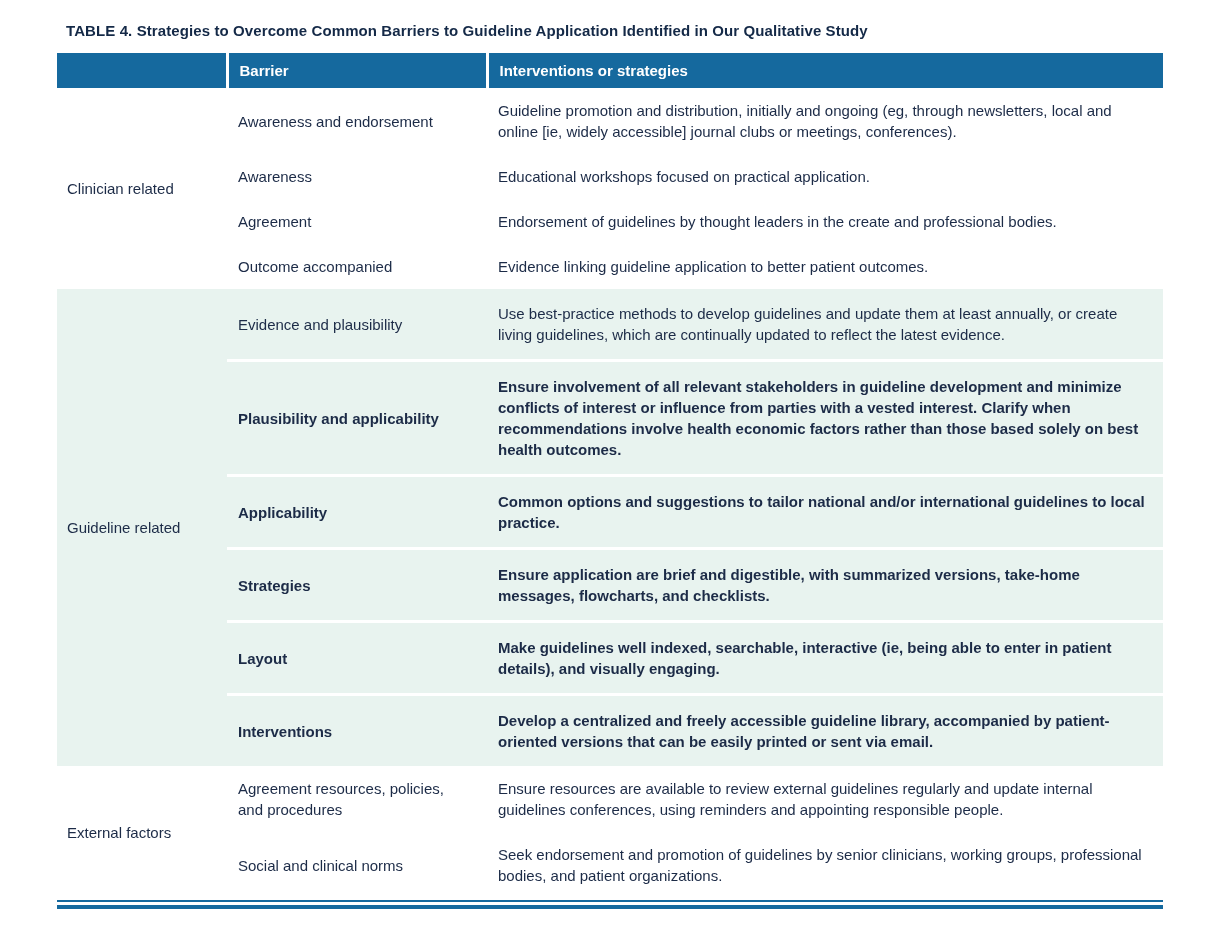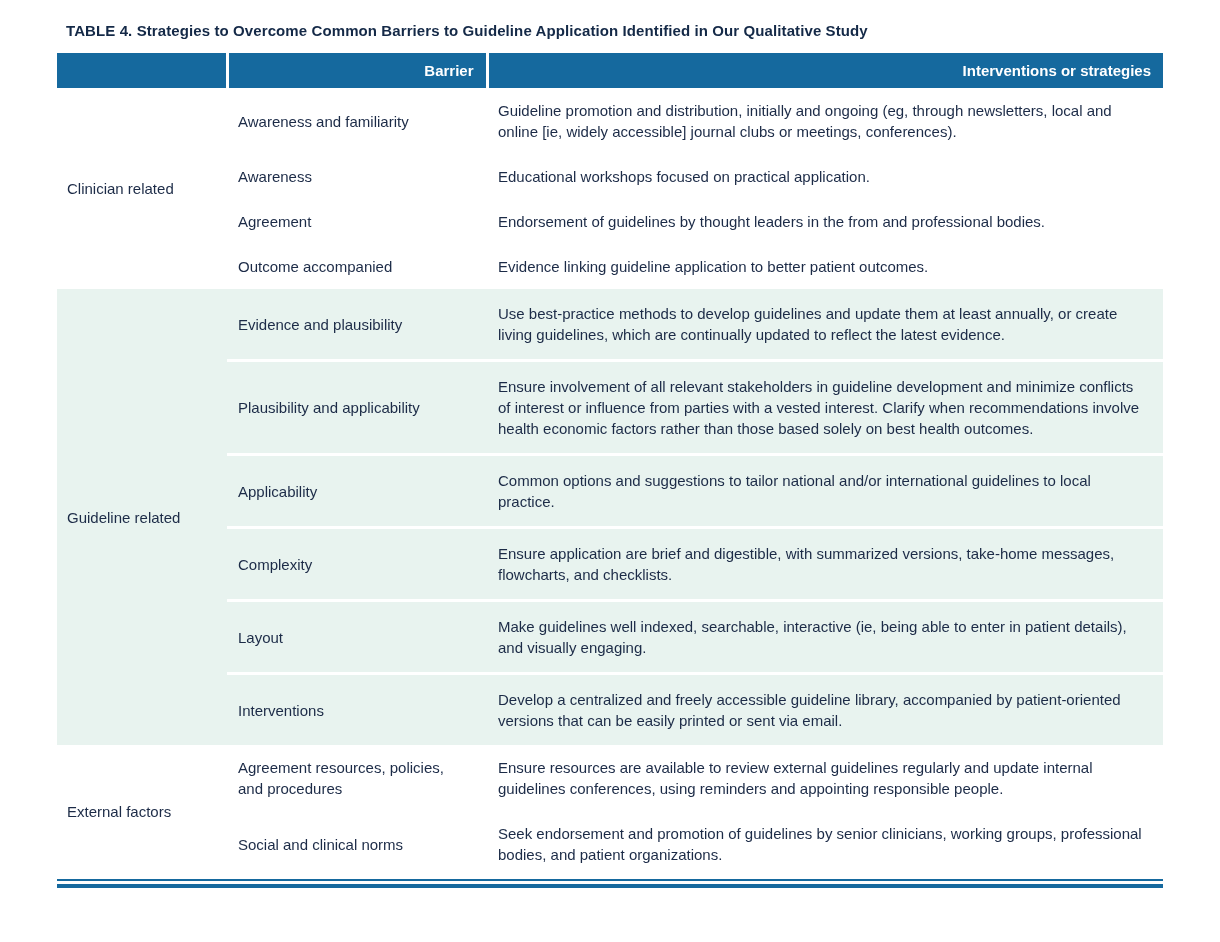--- a/index.html
+++ b/index.html
@@ -32,33 +32,33 @@
   col.c-strategy { width: auto; }
   thead th {
     background: #15699e;
     color: #ffffff;
     font-weight: bold;
     font-size: 15px;
     text-align: left;
     padding: 9px 12px 9px 11px;
     vertical-align: middle;
   }
-  thead th.div { border-left: 3px solid #ffffff; text-align: right; }
+  thead th.div { border-left: 3px solid #ffffff; }
   tbody td {
     vertical-align: middle;
     padding: 12px 16px 12px 11px;
     line-height: 1.4;
     color: #1c2b47;
   }
   tbody td.cat {
     padding-left: 10px;
     vertical-align: middle;
   }
   tr.shaded td { background: #e8f3ef; padding-top: 14px; padding-bottom: 14px; }
-  tr.shaded.sep td { border-top: 3px solid #ffffff; }
+  tr.shaded.sep td { border-top: 3px solid #ffffff; font-weight: bold; }
   .rule-thin {
     width: 1106px;
     height: 2px;
     background: #15699e;
     margin-top: 2px;
   }
   .rule-thick {
     width: 1106px;
     height: 4px;
     background: #15699e;
@@ -84,51 +84,51 @@
       <tr>
         <th></th>
         <th class="div">Barrier</th>
         <th class="div">Interventions or strategies</th>
       </tr>
     </thead>
     <tbody>
 
       <tr>
         <td class="cat" rowspan="4">Clinician related</td>
-        <td class="barrier">Awareness and familiarity</td>
+        <td class="barrier">Awareness and endorsement</td>
         <td class="strategy">Guideline promotion and distribution, initially and ongoing (eg, through newsletters, local and online [ie, widely accessible] journal clubs or meetings, conferences).</td>
       </tr>
       <tr>
         <td class="barrier">Awareness</td>
         <td class="strategy">Educational workshops focused on practical application.</td>
       </tr>
       <tr>
         <td class="barrier">Agreement</td>
-        <td class="strategy">Endorsement of guidelines by thought leaders in the from and professional bodies.</td>
+        <td class="strategy">Endorsement of guidelines by thought leaders in the create and professional bodies.</td>
       </tr>
       <tr>
         <td class="barrier">Outcome accompanied</td>
         <td class="strategy">Evidence linking guideline application to better patient outcomes.</td>
       </tr>
 
       <tr class="shaded">
         <td class="cat" rowspan="6">Guideline related</td>
         <td class="barrier">Evidence and plausibility</td>
         <td class="strategy">Use best-practice methods to develop guidelines and update them at least annually, or create living guidelines, which are continually updated to reflect the latest evidence.</td>
       </tr>
       <tr class="shaded sep">
         <td class="barrier">Plausibility and applicability</td>
         <td class="strategy">Ensure involvement of all relevant stakeholders in guideline development and minimize conflicts of interest or influence from parties with a vested interest. Clarify when recommendations involve health economic factors rather than those based solely on best health outcomes.</td>
       </tr>
       <tr class="shaded sep">
         <td class="barrier">Applicability</td>
         <td class="strategy">Common options and suggestions to tailor national and/or international guidelines to local practice.</td>
       </tr>
       <tr class="shaded sep">
-        <td class="barrier">Complexity</td>
+        <td class="barrier">Strategies</td>
         <td class="strategy">Ensure application are brief and digestible, with summarized versions, take-home messages, flowcharts, and checklists.</td>
       </tr>
       <tr class="shaded sep">
         <td class="barrier">Layout</td>
         <td class="strategy">Make guidelines well indexed, searchable, interactive (ie, being able to enter in patient details), and visually engaging.</td>
       </tr>
       <tr class="shaded sep">
         <td class="barrier">Interventions</td>
         <td class="strategy">Develop a centralized and freely accessible guideline library, accompanied by patient-oriented versions that can be easily printed or sent via email.</td>
       </tr>

